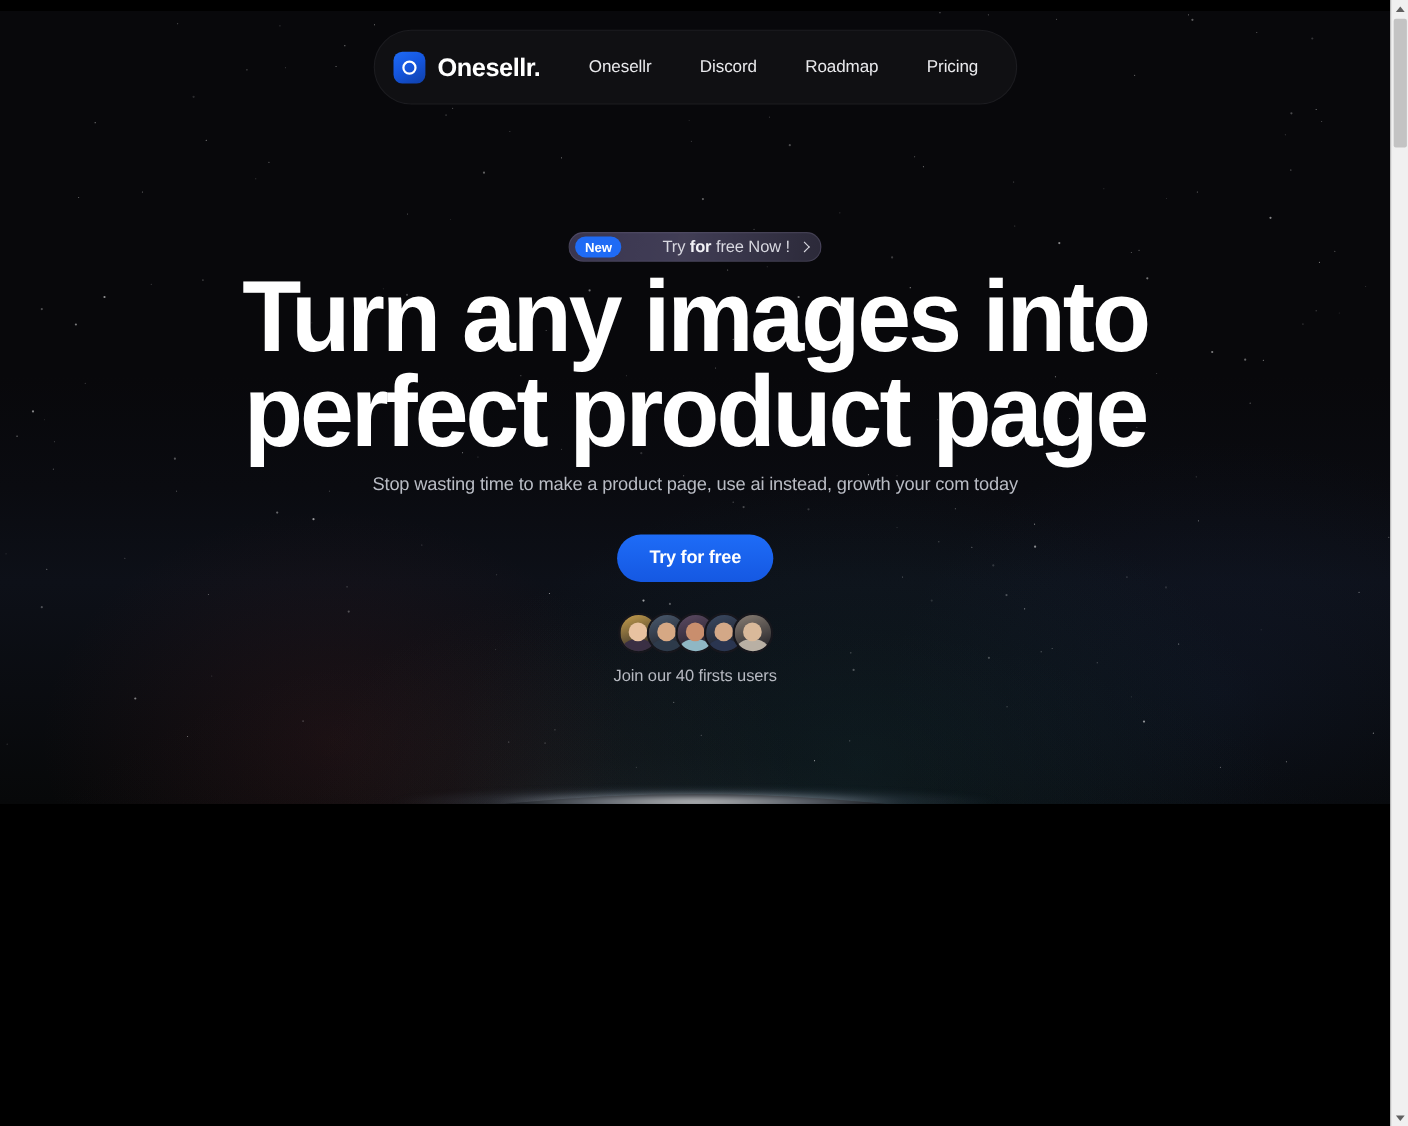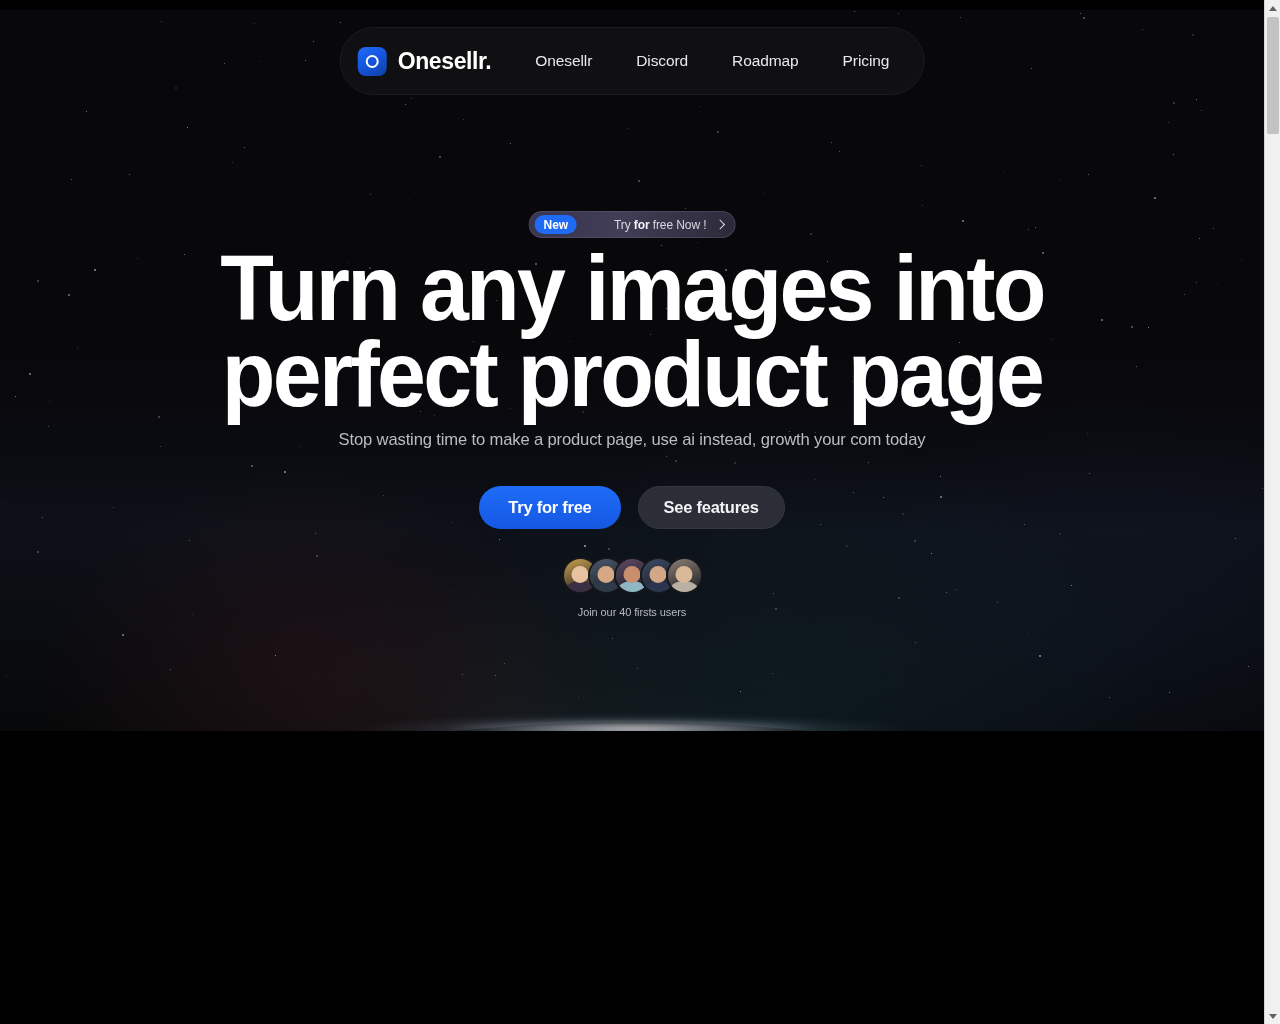--- a/index.html
+++ b/index.html
@@ -226,21 +226,21 @@
     padding: 0 9px;
     border-radius: 10px;
     background: #1f6bf5;
     color: #ffffff;
     font-size: 12px;
     font-weight: 700;
     letter-spacing: -0.1px;
   }
   .badge-text {
     color: #d8d8e0;
-    font-size: 12px;
+    font-size: 15px;
     font-weight: 400;
     letter-spacing: -0.1px;
     margin-left: 28px;
   }
   .badge-text b { color: #f2f2f6; font-weight: 700; }
   .badge-chevron {
     display: inline-block;
     width: 7px; height: 7px;
     border-right: 1.8px solid #d8d8e0;
     border-bottom: 1.8px solid #d8d8e0;
@@ -342,21 +342,21 @@
   .av-body {
     position: absolute;
     left: 50%;
     bottom: -9px;
     width: 30px; height: 20px;
     transform: translateX(-50%);
     border-radius: 50% 50% 0 0;
   }
   .social-text {
     color: #b6b9c1;
-    font-size: 11px;
+    font-size: 15px;
     font-weight: 400;
     letter-spacing: -0.1px;
   }
 
   
   .scrollbar {
     position: absolute;
     right: 0; top: 0;
     width: 16px;
     height: 1024px;
@@ -624,21 +624,20 @@
 
     <h1 class="headline">
       <span class="headline-line">Turn any images into</span>
       <span class="headline-line">perfect product page</span>
     </h1>
 
     <p class="subtitle">Stop wasting time to make a product page, use ai instead, growth your com today</p>
 
     <div class="cta-row">
       <button class="btn btn-primary">Try for free</button>
-      <button class="btn btn-secondary">See features</button>
     </div>
 
     <div class="social">
       <div class="avatars" id="avatars">
           <div class="avatar">
             <div class="av-bg" style="background: linear-gradient(160deg, rgb(201, 161, 78) 0%, rgb(27, 27, 34) 100%);"></div>
             <div class="av-body" style="background: rgb(58, 47, 68);"></div>
             <div class="av-head" style="background: rgb(232, 194, 160);"></div>
           </div>
           <div class="avatar">

